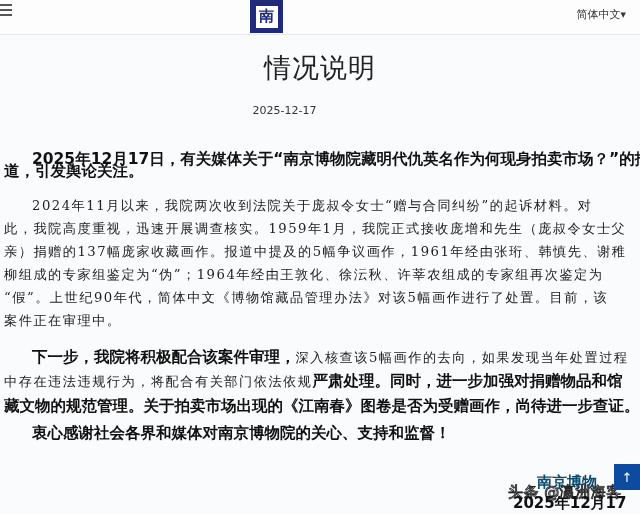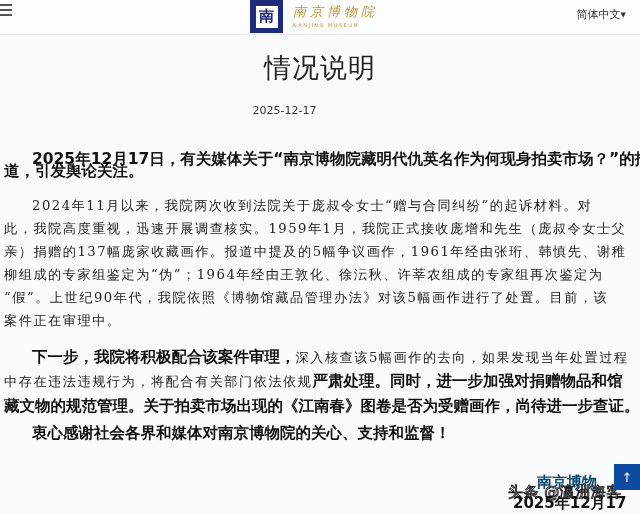--- a/index.html
+++ b/index.html
@@ -63,42 +63,38 @@
       <span></span>
       <span></span>
       <span></span>
     </div>
   <div class="logo">
     <div class="logo-mark">
       <div class="inner">
           <span style="color:#1f2a7a;font-size:15px;font-weight:bold;">南</span>
         </div>
     </div>
-    <div class="logo-text">
-      <div class="logo-cn">南京博物院</div>
-      <div class="logo-en">NANJING MUSEUM</div>
-    </div>
   </div>
   <div class="lang">
     <span>简体中文</span>
     <span class="caret">▼</span>
   </div>
 </div>
 
 <div class="title">情况说明</div>
 <div class="date">2025-12-17</div>
 
 <div class="body-text">
   <div class="line bold" style="top:0;left:28px;">2025年12月17日，有关媒体关于“南京博物院藏明代仇英名作为何现身拍卖市场？”的报</div>
   <div class="line bold" style="top:12px;left:0;">道，引发舆论关注。</div>
   <div class="line serif" style="top:48px;left:28px;">2024年11月以来，我院两次收到法院关于庞叔令女士“赠与合同纠纷”的起诉材料。对</div>
   <div class="line serif" style="top:71px;left:0;">此，我院高度重视，迅速开展调查核实。1959年1月，我院正式接收庞增和先生（庞叔令女士父</div>
   <div class="line serif" style="top:94px;left:0;">亲）捐赠的137幅庞家收藏画作。报道中提及的5幅争议画作，1961年经由张珩、韩慎先、谢稚</div>
   <div class="line serif" style="top:117px;left:0;">柳组成的专家组鉴定为“伪”；1964年经由王敦化、徐沄秋、许莘农组成的专家组再次鉴定为</div>
-  <div class="line serif" style="top:140px;left:0;">“假”。上世纪90年代，我院依照《博物馆藏品管理办法》对该5幅画作进行了处置。目前，该</div>
+  <div class="line serif" style="top:140px;left:0;">“假”。上世纪90年代，简体中文《博物馆藏品管理办法》对该5幅画作进行了处置。目前，该</div>
   <div class="line serif" style="top:163px;left:0;">案件正在审理中。</div>
 
   <div class="line" style="top:198px;left:28px;text-align:center;">
     <span class="bold">下一步，我院将积极配合该案件审理，</span><span class="serif">深入核查该5幅画作的去向，如果发现当年处置过程</span>
   </div>
   <div class="line" style="top:222px;left:0;">
     <span class="serif">中存在违法违规行为，将配合有关部门依法依规</span><span class="bold">严肃处理。同时，进一步加强对捐赠物品和馆</span>
   </div>
   <div class="line bold" style="top:247px;left:0;text-align:center;">藏文物的规范管理。关于拍卖市场出现的《江南春》图卷是否为受赠画作，尚待进一步查证。</div>
   <div class="line bold" style="top:274px;left:28px;">衷心感谢社会各界和媒体对南京博物院的关心、支持和监督！</div>

